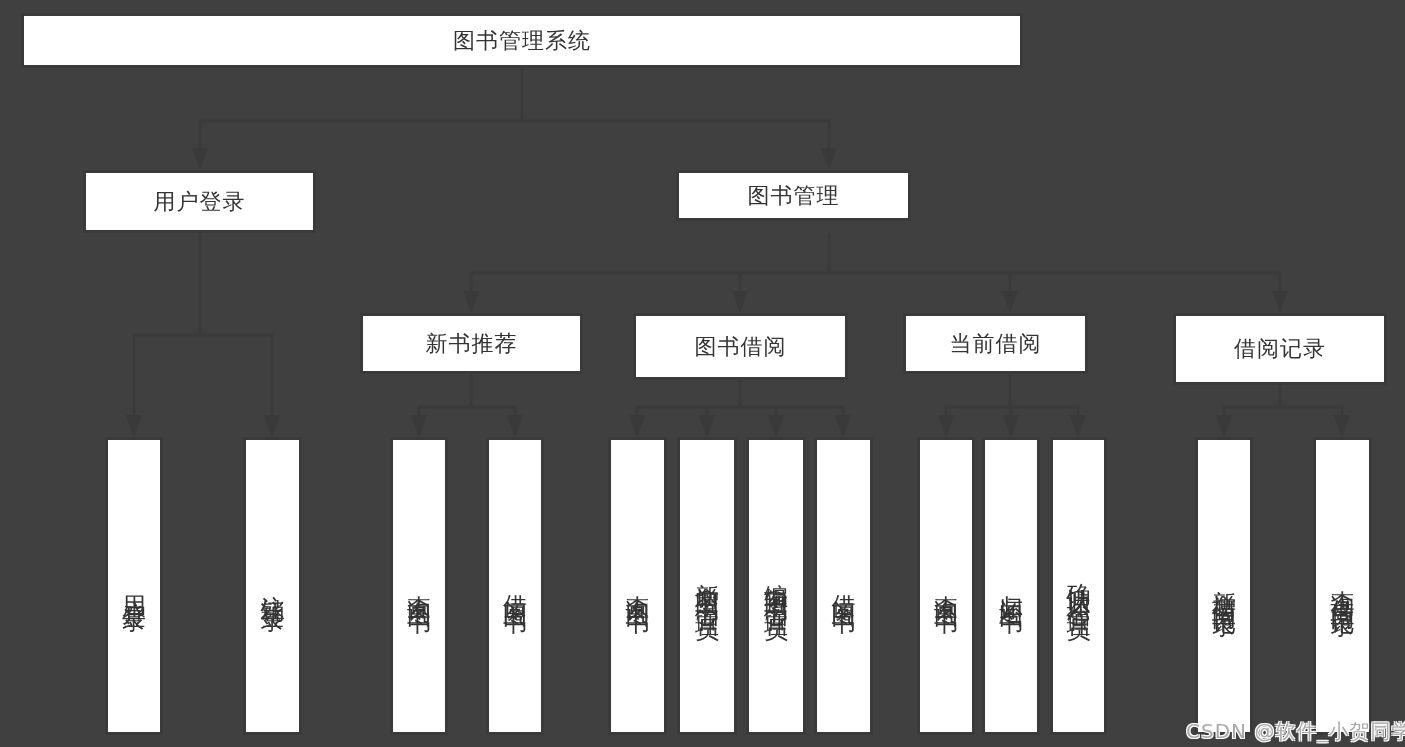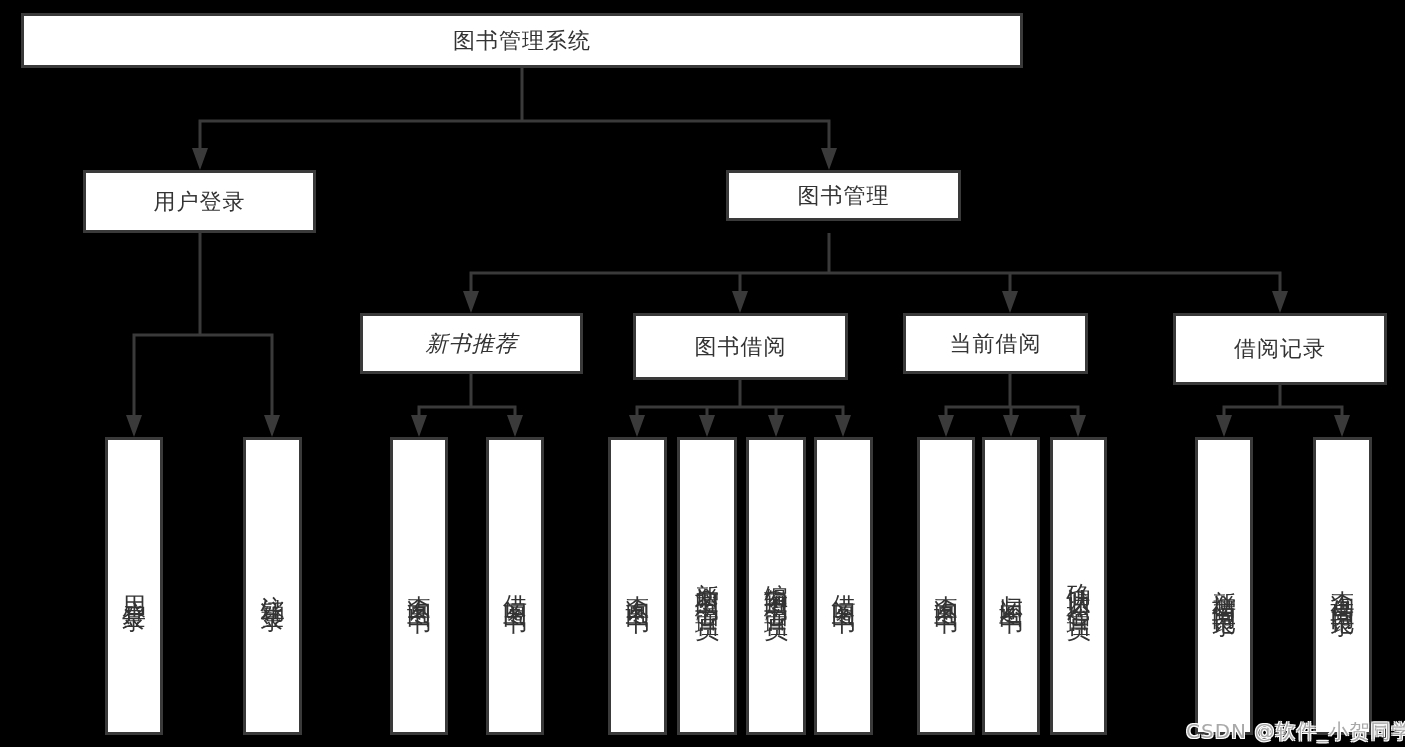--- a/index.html
+++ b/index.html
@@ -5,21 +5,21 @@
   html, body {
     margin: 0;
     padding: 0;
     background: #ffffff;
     font-family: "DejaVu Sans", "Liberation Sans", sans-serif;
   }
   #canvas {
     position: relative;
     width: 1405px;
     height: 747px;
-    background: #000000;
+    background: #404040;
     overflow: hidden;
   }
   #connectors {
     position: absolute;
     left: 0; top: 0;
     width: 1405px; height: 747px;
   }
   .node {
     position: absolute;
     box-sizing: border-box;
@@ -42,23 +42,23 @@
     font-size: 24px;
     letter-spacing: 5px;
     line-height: 1.0;
     color: #333333;
     white-space: nowrap;
   }
   
   .n-root  { left: 21px;  top: 13px;  width: 1002px; height: 55px; }
   
   .n-l2a   { left: 83px;  top: 170px; width: 233px;  height: 63px; }
-  .n-l2b   { left: 726px; top: 170px; width: 235px;  height: 51px; }
+  .n-l2b   { left: 676px; top: 170px; width: 235px;  height: 51px; }
   
-  .n-l3a   { left: 360px;  top: 313px; width: 223px; height: 61px; font-style: italic; }
+  .n-l3a   { left: 360px;  top: 313px; width: 223px; height: 61px; }
   .n-l3b   { left: 633px;  top: 313px; width: 215px; height: 67px; }
   .n-l3c   { left: 903px;  top: 313px; width: 185px; height: 61px; }
   .n-l3d   { left: 1173px; top: 313px; width: 214px; height: 72px; }
   
   .leaf    { top: 437px; width: 58px; height: 298px; }
   .n-f01 { left: 105px;  }
   .n-f02 { left: 243px;  width: 59px; }
   .n-f03 { left: 390px;  }
   .n-f04 { left: 486px;  }
   .n-f05 { left: 608px;  width: 59px; }

